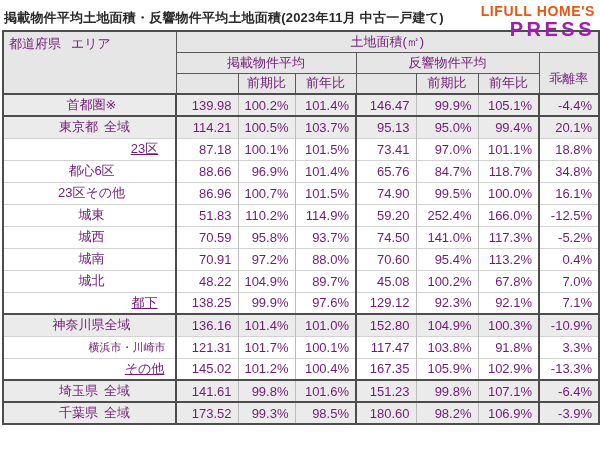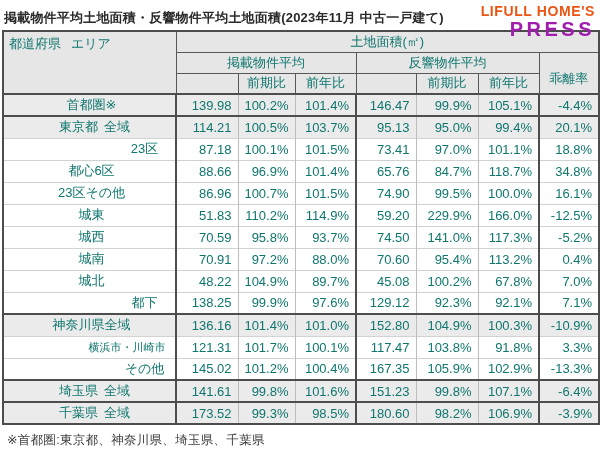--- a/index.html
+++ b/index.html
@@ -12,21 +12,21 @@
   .page { width:600px; height:450px; padding:0 2px; }
 
   
   .topbar { display:flex; justify-content:space-between; align-items:flex-start; padding:4px 2px 2px 2px; height:30px; }
   .title { font-size:13px; font-weight:bold; color:#2a2a2a; padding-top:5px; letter-spacing:0.2px; }
   .logo { text-align:right; line-height:1; padding-right:1px; }
   .logo-brand { font-size:14px; font-weight:bold; letter-spacing:0.6px; white-space:nowrap; }
   .logo-product { font-size:20px; font-weight:bold; letter-spacing:3.5px; margin-top:1px; white-space:nowrap; }
 
   
-  table { width:596px; border-collapse:collapse; table-layout:fixed; font-size:13px; color:#0f766e; }
+  table { width:596px; border-collapse:collapse; table-layout:fixed; font-size:13px; color:#701a75; }
   table { border:2px solid #4d4d4d; }
   th, td { padding:0; overflow:hidden; white-space:nowrap; }
 
   thead th {
     background:#e6e6e6; border:1px solid #585858;
     font-weight:normal; font-size:13px; height:21px; text-align:center;
   }
   thead tr.hrow3 th { border-bottom:2px solid #4d4d4d; }
   thead th.no-top { border-top:none; }
   .region-head { text-align:left; vertical-align:top; padding:3px 0 0 5px; }
@@ -34,21 +34,21 @@
   .div-head { vertical-align:top; padding-top:17px; }
 
   tbody tr { height:22px; }
   tbody td { border-left:1px solid #bdbdbd; border-top:1px solid #d2d2d2; background:#ffffff; }
   tbody td:first-child { border-left:none; }
   tbody td.dark-left { border-left:2px solid #4d4d4d; }
   tbody tr.group-row td { border-top:2px solid #4d4d4d; background:#ebebeb; }
   .num { text-align:right; padding-right:6px; font-size:13px; }
   .region-cell { text-align:center; padding-left:4px; }
   .region-cell .pref { display:inline-block; min-width:51px; }
-  .area-label.indent-1 { margin-left:106px; }
+  .area-label.indent-1 { margin-left:106px;text-decoration:underline; }
   .area-label.indent-2 { }
   .area-label.small-label { margin-left:71px; font-size:11px; }
 
   .footnote { font-size:12.5px; color:#3c3c3c; padding:7px 0 0 5px; letter-spacing:0.3px; }
 </style>
 </head>
 <body>
 
 <div class="page">
 
@@ -154,21 +154,21 @@
     <td class="num dark-left">16.1%</td>
   </tr>
         <tr>
     <td class="region-cell">
       <span class="area-label indent-2">城東</span>
     </td>
     <td class="num dark-left">51.83</td>
     <td class="num">110.2%</td>
     <td class="num">114.9%</td>
     <td class="num dark-left">59.20</td>
-    <td class="num">229.9%</td>
+    <td class="num">252.4%</td>
     <td class="num">166.0%</td>
     <td class="num dark-left">-12.5%</td>
   </tr>
         <tr>
     <td class="region-cell">
       <span class="area-label indent-2">城西</span>
     </td>
     <td class="num dark-left">70.59</td>
     <td class="num">95.8%</td>
     <td class="num">93.7%</td>
@@ -269,15 +269,14 @@
     <td class="num">99.3%</td>
     <td class="num">98.5%</td>
     <td class="num dark-left">180.60</td>
     <td class="num">98.2%</td>
     <td class="num">106.9%</td>
     <td class="num dark-left">-3.9%</td>
   </tr>
       </tbody>
   </table>
 
-  <div class="footnote">※首都圏:東京都、神奈川県、埼玉県、千葉県</div>
 
 </div>
 
 </body></html>

